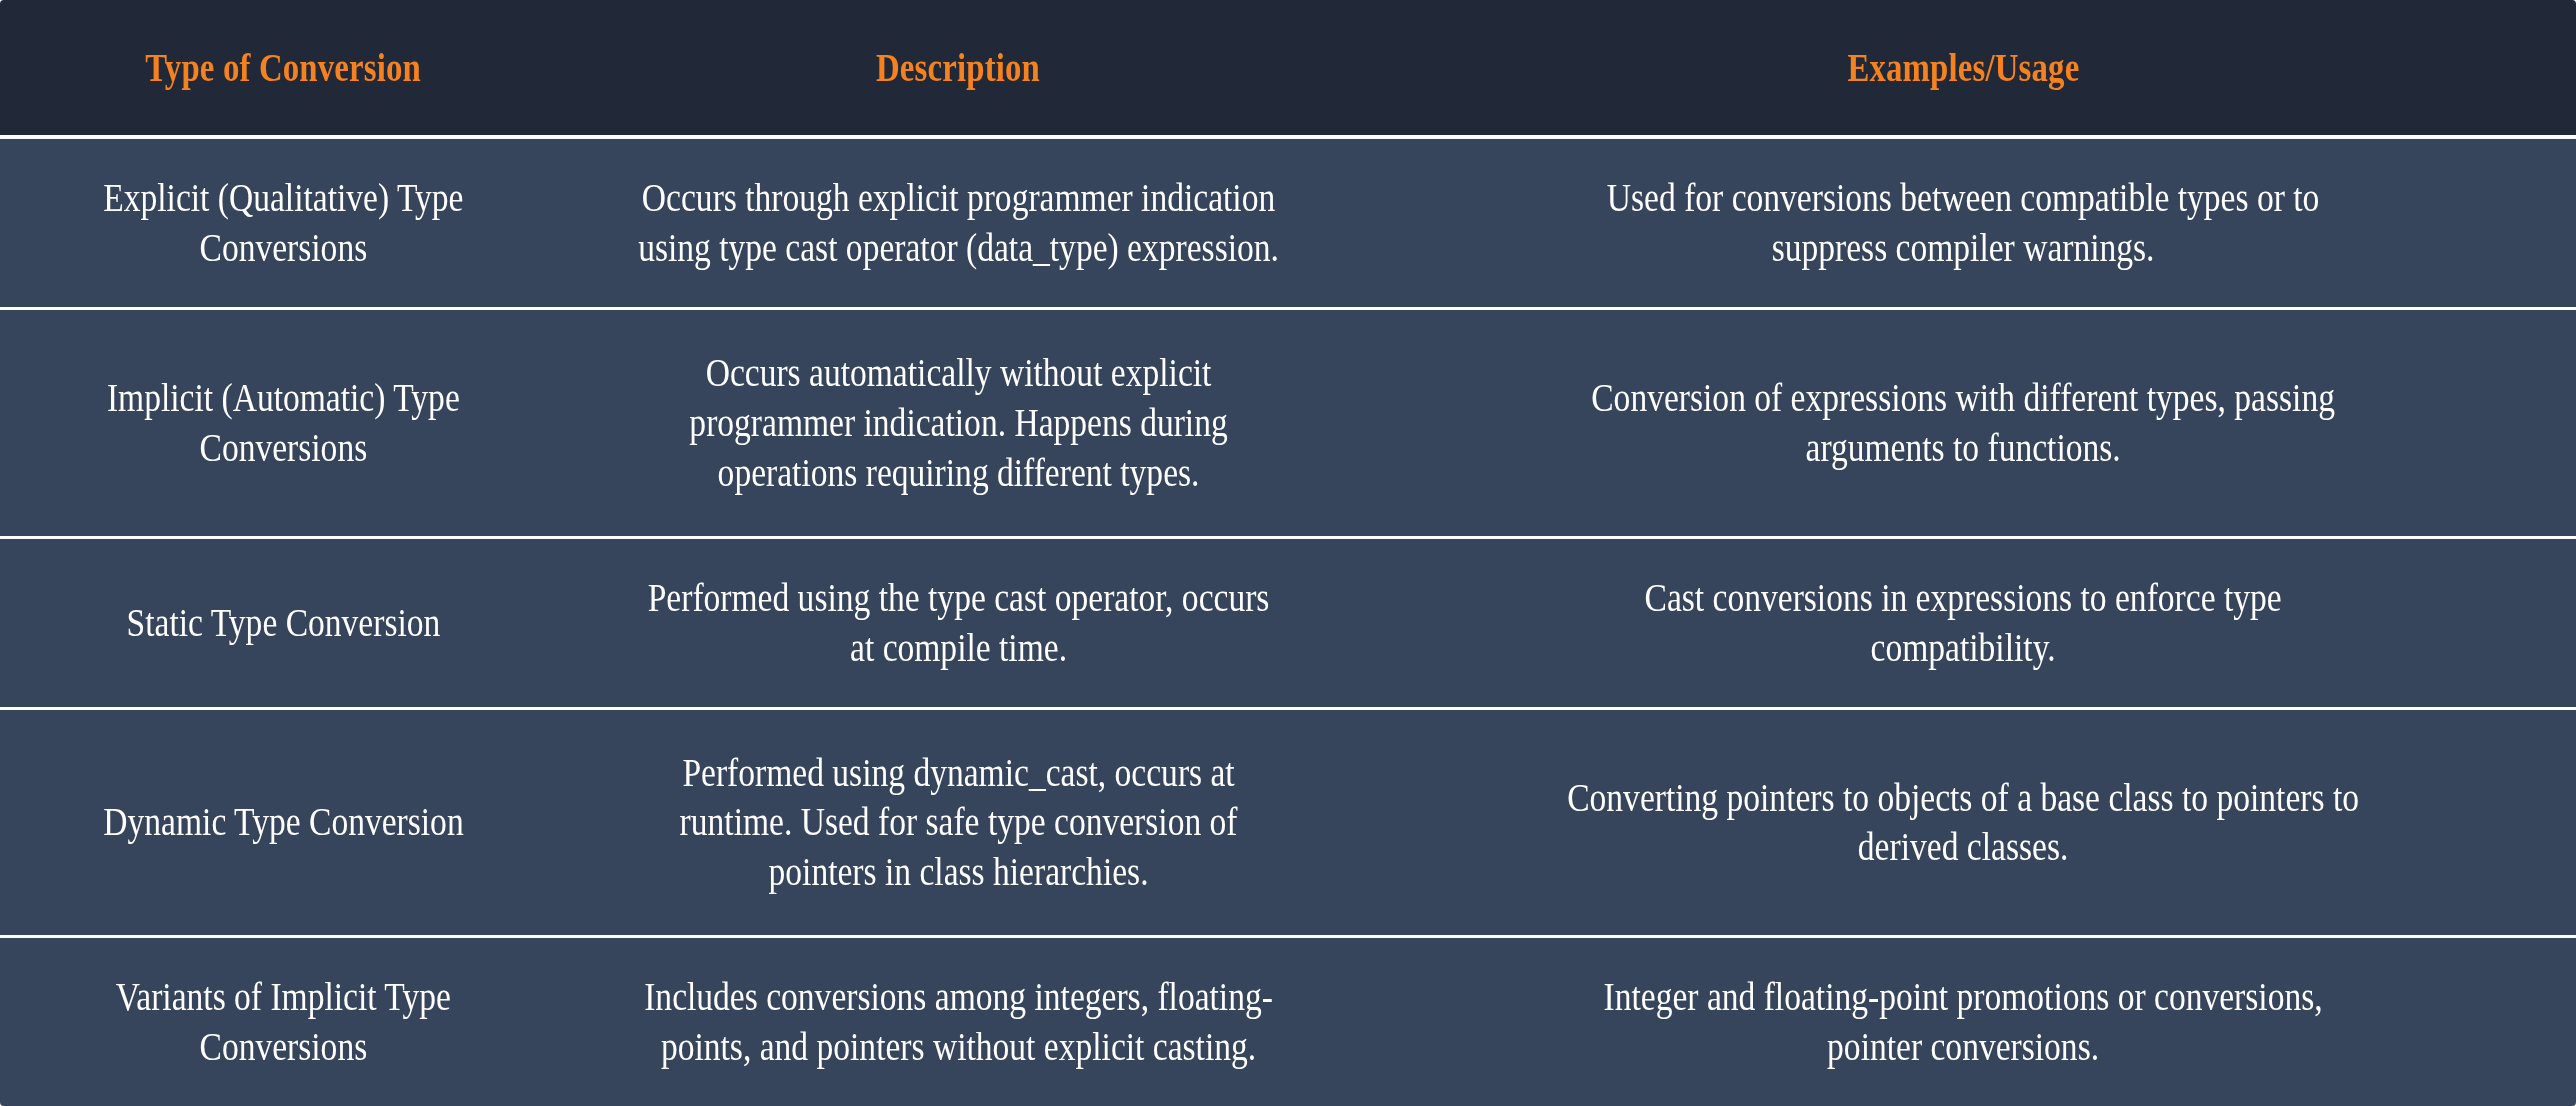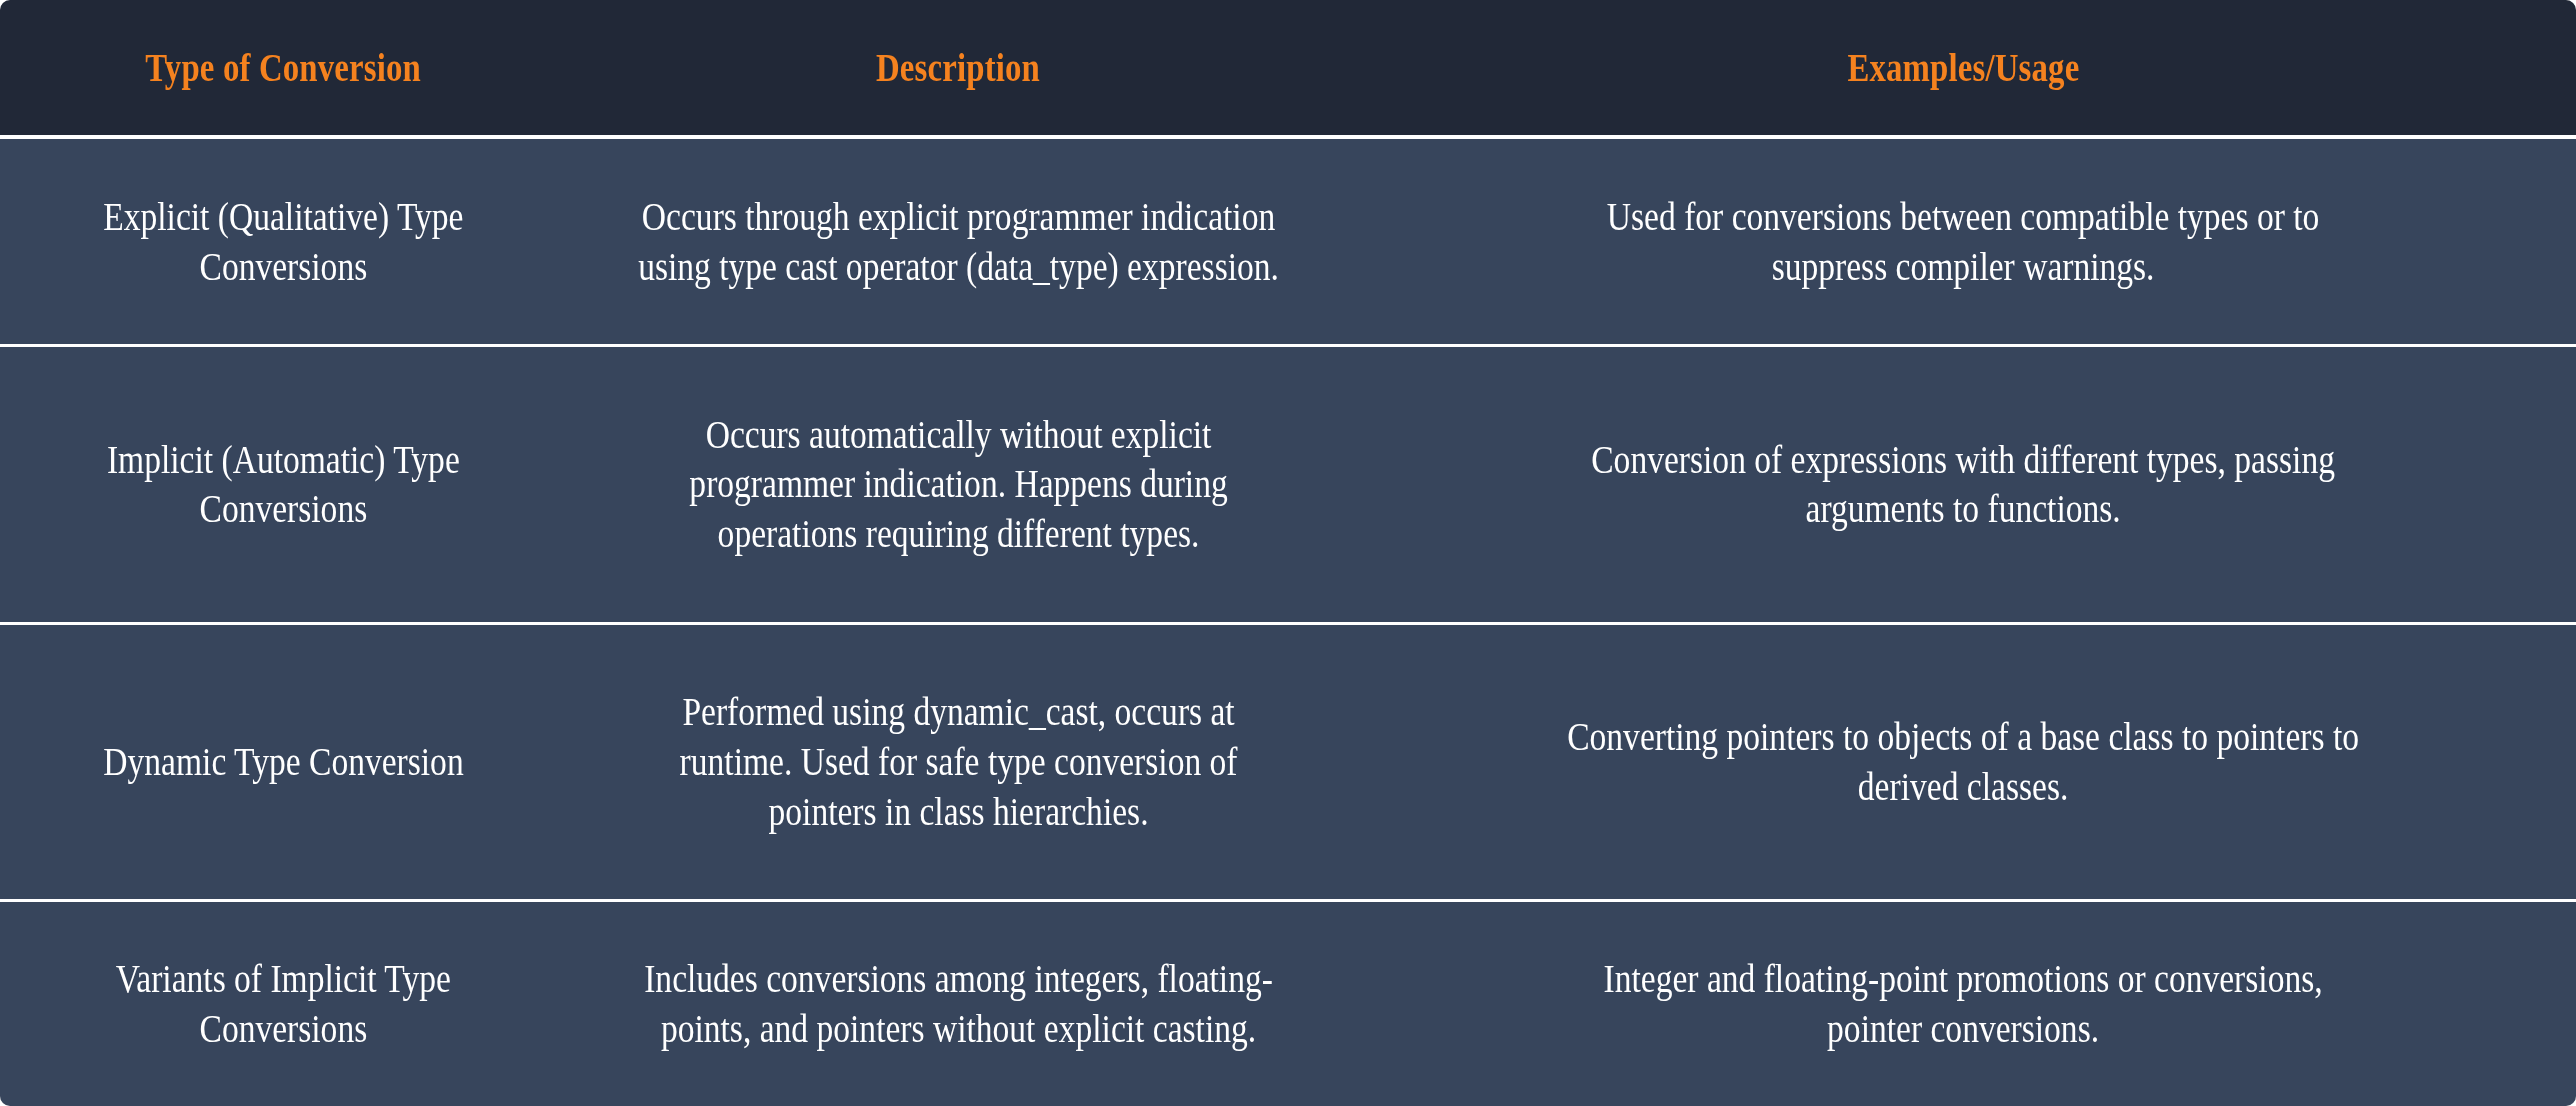--- a/index.html
+++ b/index.html
@@ -22,21 +22,21 @@
     display: flex;
     flex-direction: column;
   }
 
   .conversion-table {
     width: 100%;
     height: 100%;
     border-collapse: separate;
     border-spacing: 0;
     table-layout: fixed;
-    border-radius: 10px;
+    border-radius: 4px;
     overflow: hidden;
     background: #e5e5e5;
   }
 
   .conversion-table thead th {
     background: #212837;
     color: #f5821f;
     font-weight: bold;
     font-size: 40px;
     letter-spacing: 0.2px;
@@ -122,20 +122,31 @@
         </td>
         <td class="c-desc">
           <span class="cell-txt">Occurs automatically without explicit programmer indication. Happens during operations requiring different types.</span>
         </td>
         <td class="c-usage">
           <span class="cell-txt">Conversion of expressions with different types, passing arguments to functions.</span>
         </td>
       </tr>
       <tr>
         <td class="c-type">
+          <span class="cell-txt">Static Type Conversion</span>
+        </td>
+        <td class="c-desc">
+          <span class="cell-txt">Performed using the type cast operator, occurs at compile time.</span>
+        </td>
+        <td class="c-usage">
+          <span class="cell-txt">Cast conversions in expressions to enforce type compatibility.</span>
+        </td>
+      </tr>
+      <tr>
+        <td class="c-type">
           <span class="cell-txt">Dynamic Type Conversion</span>
         </td>
         <td class="c-desc">
           <span class="cell-txt">Performed using dynamic_cast, occurs at runtime. Used for safe type conversion of pointers in class hierarchies.</span>
         </td>
         <td class="c-usage">
           <span class="cell-txt">Converting pointers to objects of a base class to pointers to derived classes.</span>
         </td>
       </tr>
       <tr>

